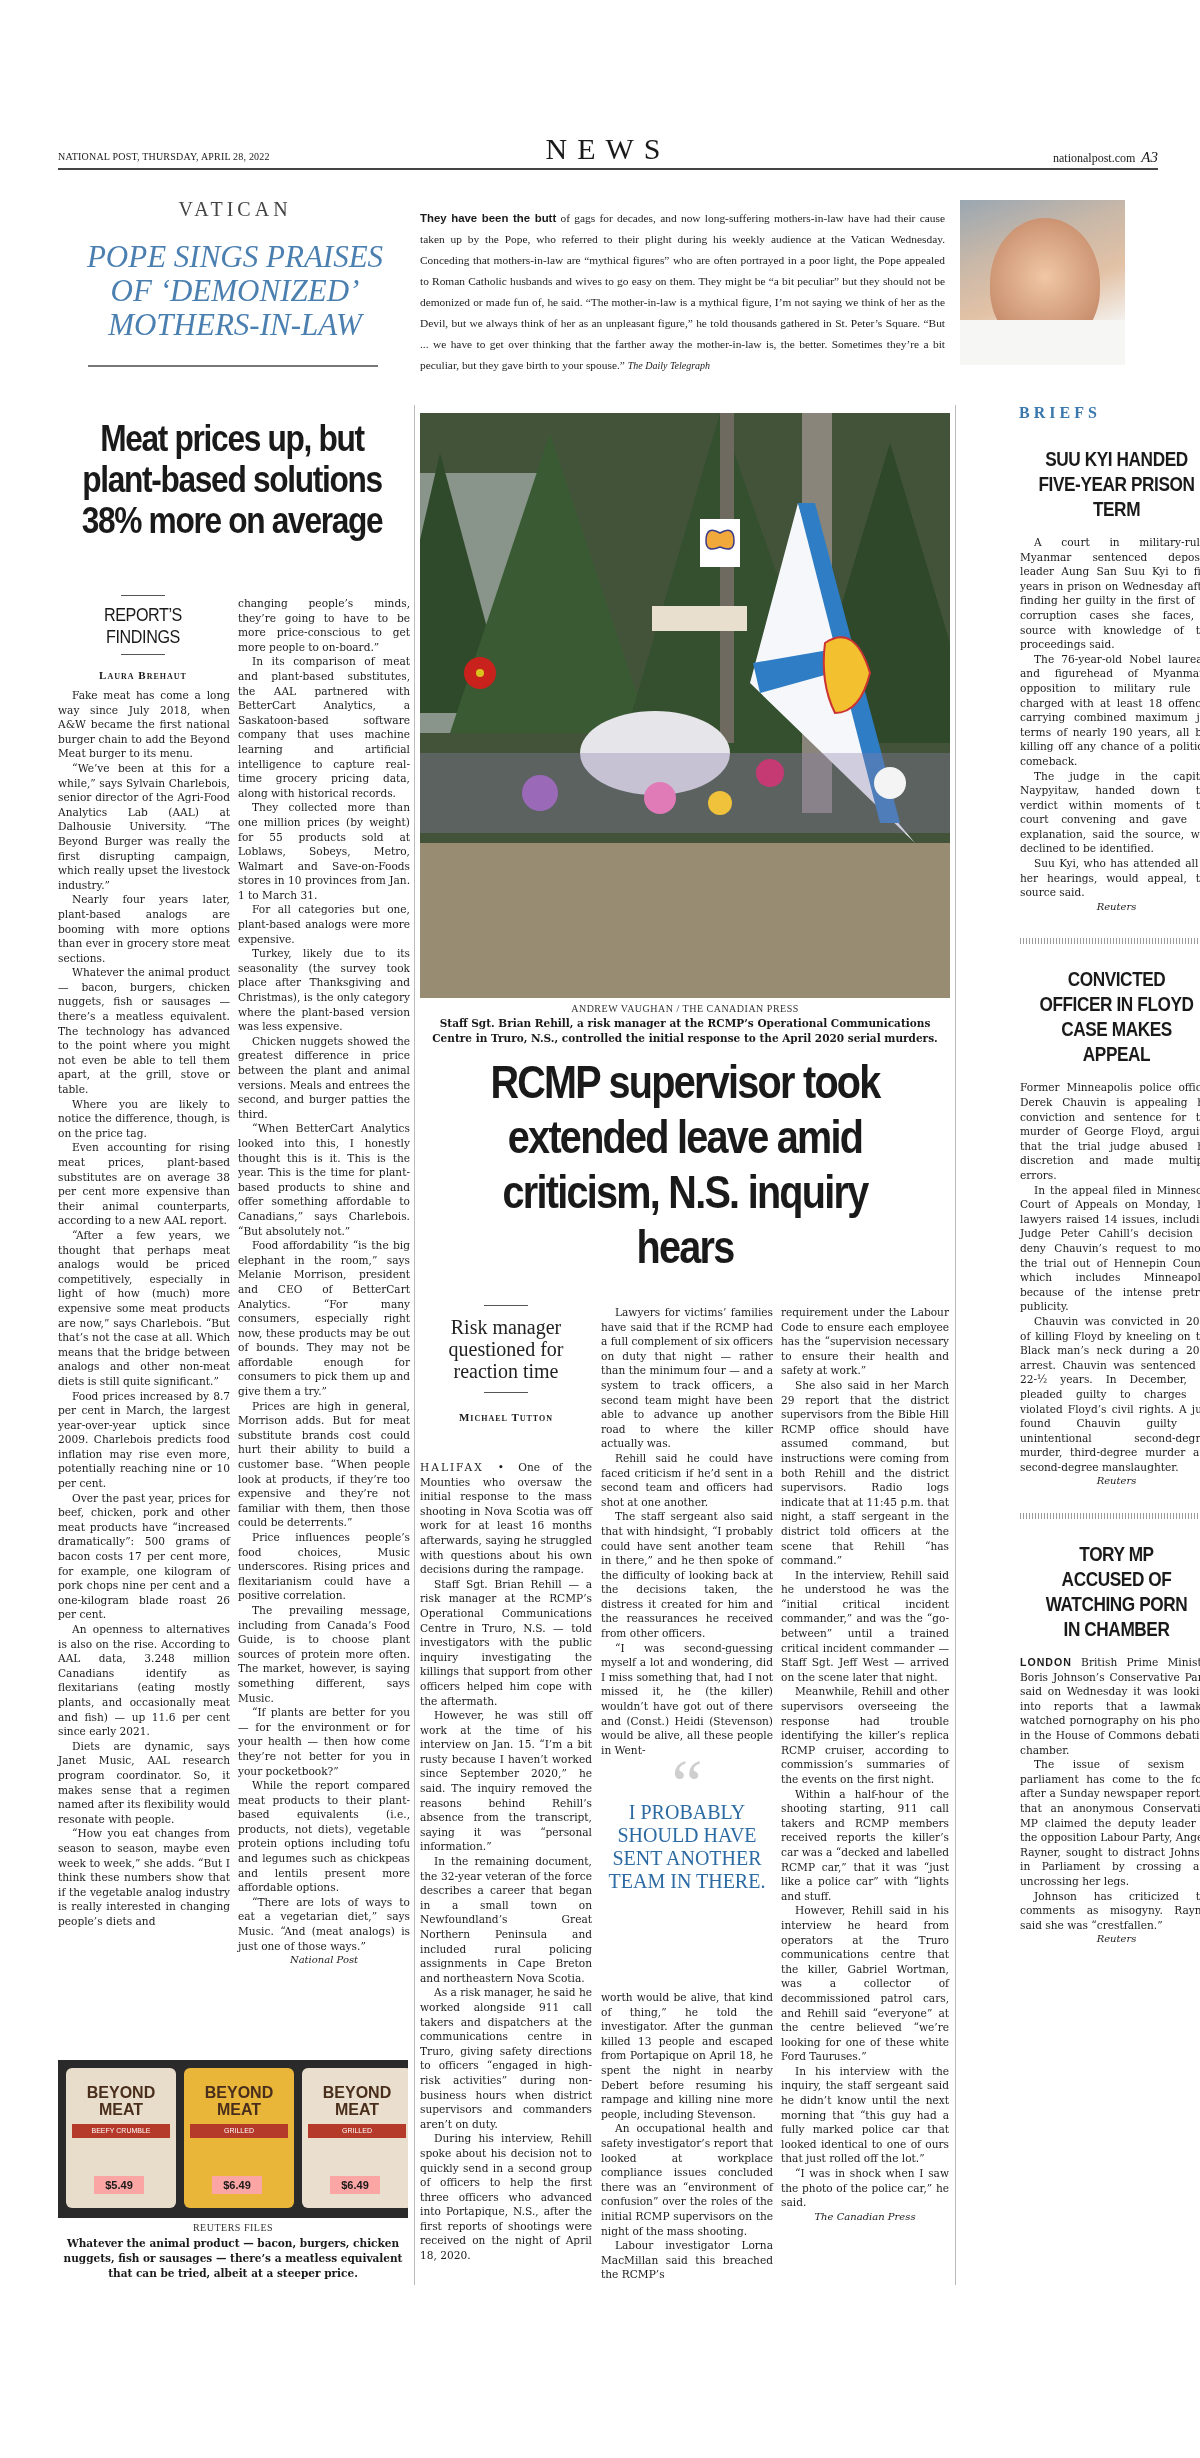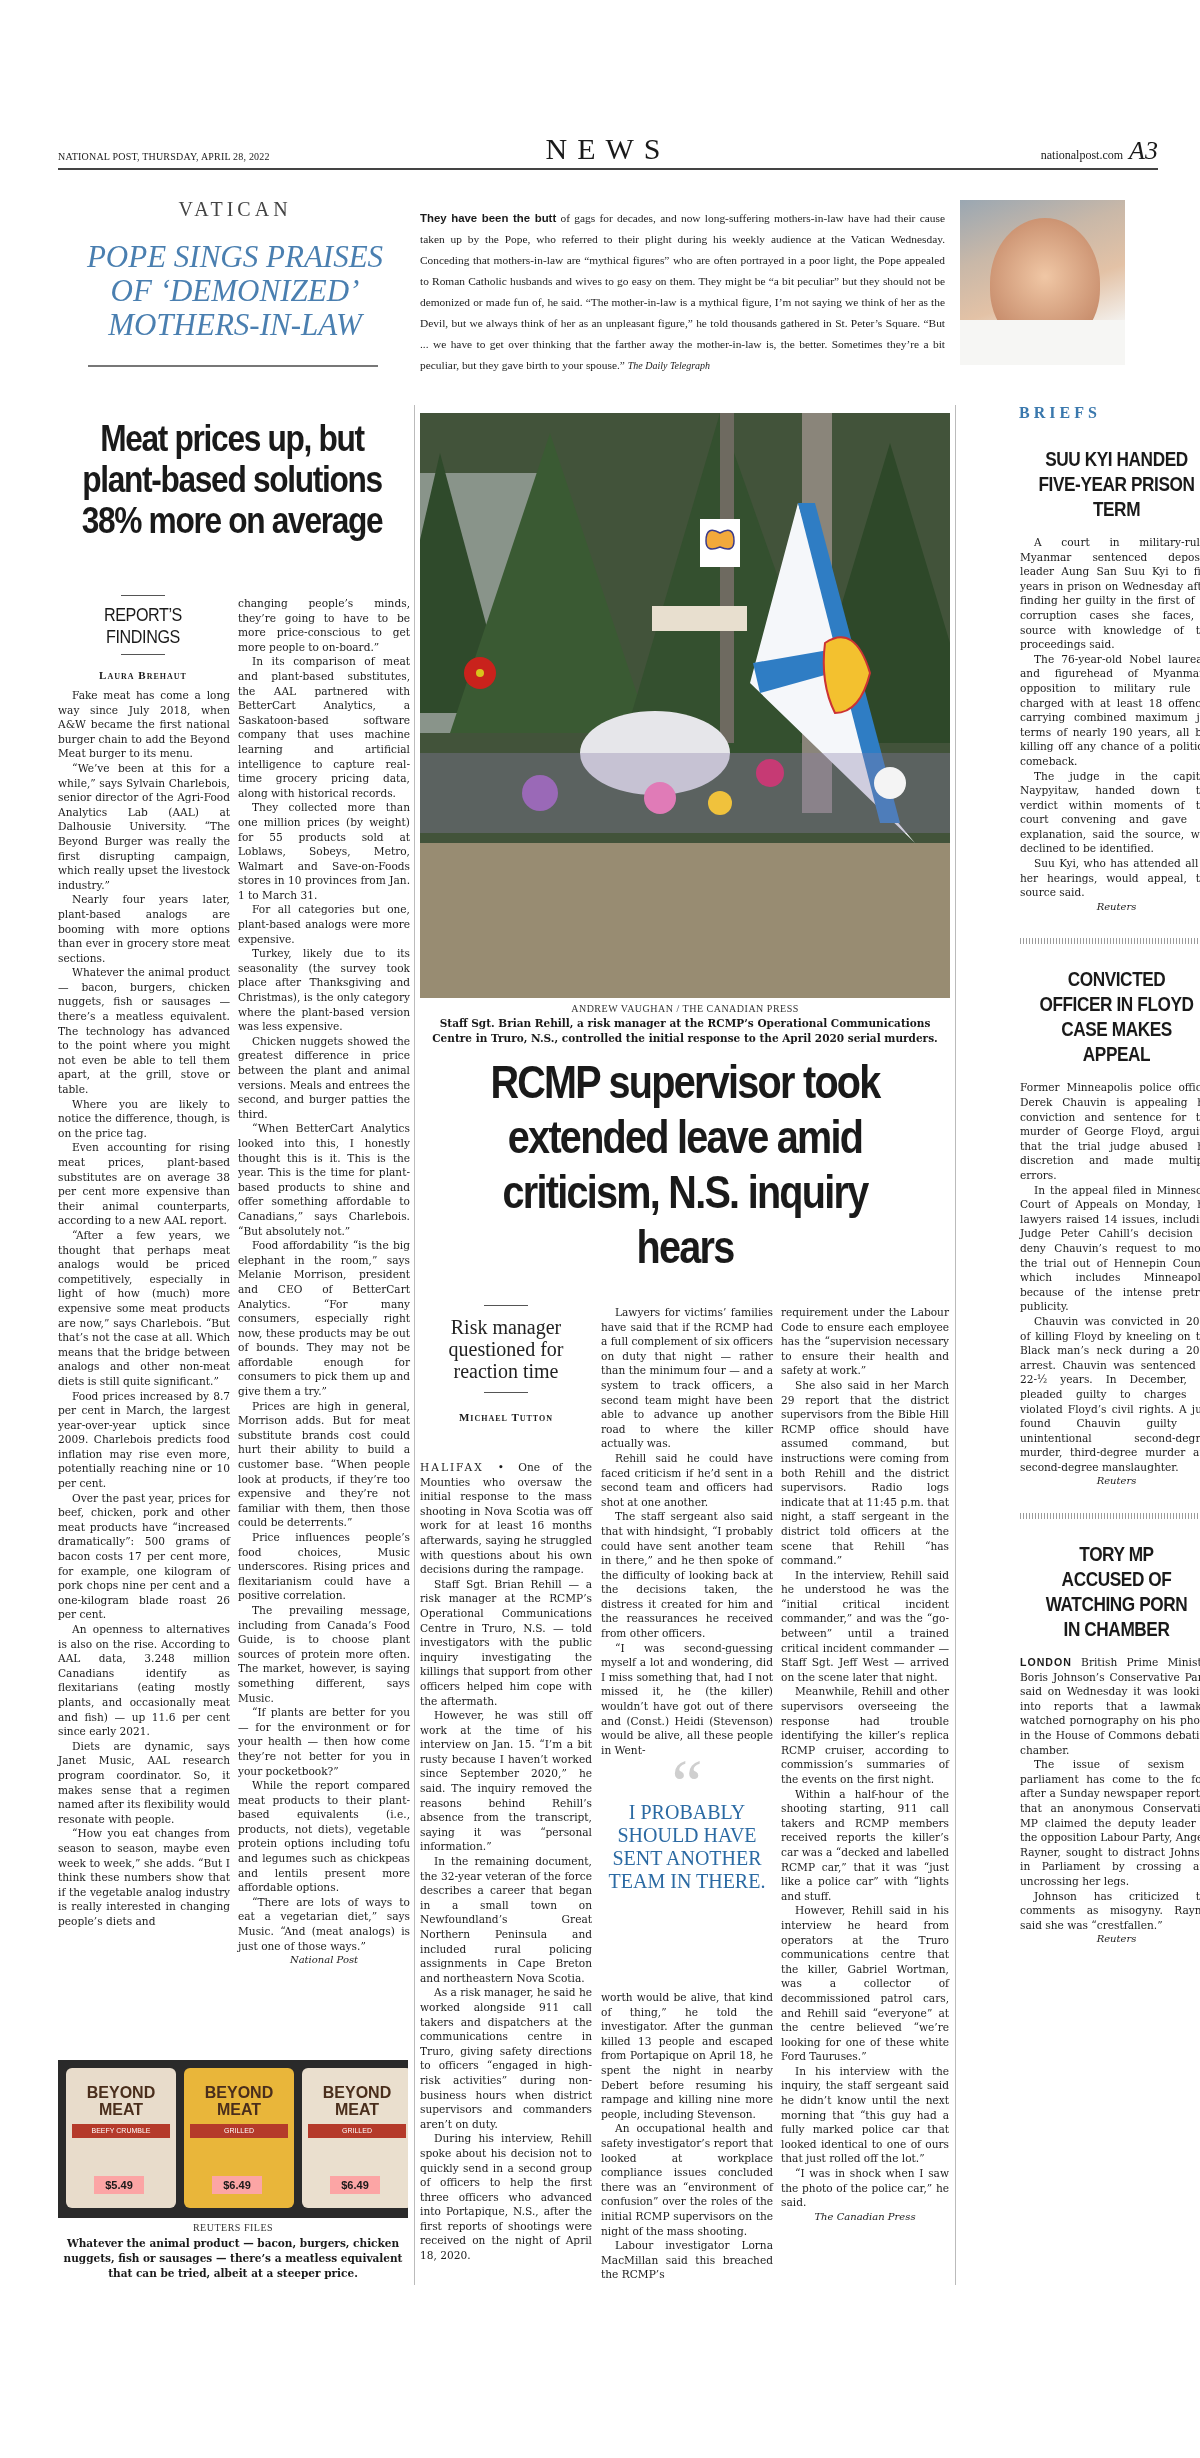--- a/index.html
+++ b/index.html
@@ -2,21 +2,21 @@
 <html><head>
 <meta charset="utf-8">
 <style>
   * { box-sizing: border-box; margin: 0; padding: 0; }
   body { width: 1200px; height: 2458px; background: #fff; color: #1a1a1a; font-family: "DejaVu Serif", serif; position: relative; overflow: hidden; }
   .abs { position: absolute; }
   .folio { left: 58px; top: 140px; width: 1100px; height: 30px; border-bottom: 2px solid #444; }
   .folio-left { position: absolute; left: 0; bottom: 6px; font-family: "Liberation Serif", serif; font-size: 10px; letter-spacing: 0.2px; }
   .folio-center { position: absolute; left: 0; right: 0; bottom: 2px; text-align: center; font-family: "Liberation Serif", serif; font-size: 30px; letter-spacing: 10px; }
   .folio-right { position: absolute; right: 0; bottom: 2px; font-family: "Liberation Serif", serif; font-size: 12px; }
-  .folio-right .pg { font-size: 26px; font-style: italic; margin-left: 6px; }
+  .folio-right .pg { font-size: 15px; font-style: italic; margin-left: 6px; }
 
   .vatican-kicker { left: 90px; top: 198px; width: 290px; text-align: center; font-family: "Liberation Serif", serif; font-size: 20px; letter-spacing: 4px; color: #444; }
   .vatican-head { left: 75px; top: 240px; width: 320px; text-align: center; font-family: "Liberation Serif", serif; font-style: italic; font-size: 31px; line-height: 34px; color: #4a7fb0; }
   .vatican-rule { left: 88px; top: 365px; width: 290px; border-top: 2px solid #777; }
   .vatican-body { left: 420px; top: 208px; width: 525px; font-family: "Liberation Serif", serif; font-size: 11.4px; line-height: 21px; text-align: justify; }
   .vatican-body b { font-family: "Liberation Sans", sans-serif; font-weight: bold; }
   .vatican-body i { font-size: 10px; }
   .pope-photo { left: 960px; top: 200px; width: 165px; height: 165px; background: linear-gradient(160deg, #9aa7b2 0%, #c9b8a8 30%, #e3c2a6 55%, #f3f0ec 80%); overflow: hidden; }
   .pope-face { position: absolute; left: 30px; top: 18px; width: 110px; height: 130px; border-radius: 50% 50% 45% 45%; background: radial-gradient(circle at 50% 45%, #f0c7a5, #c98f6e 70%, #9c6a50); }
   .pope-robe { position: absolute; left: 0; bottom: 0; width: 165px; height: 45px; background: #f6f6f4; }

